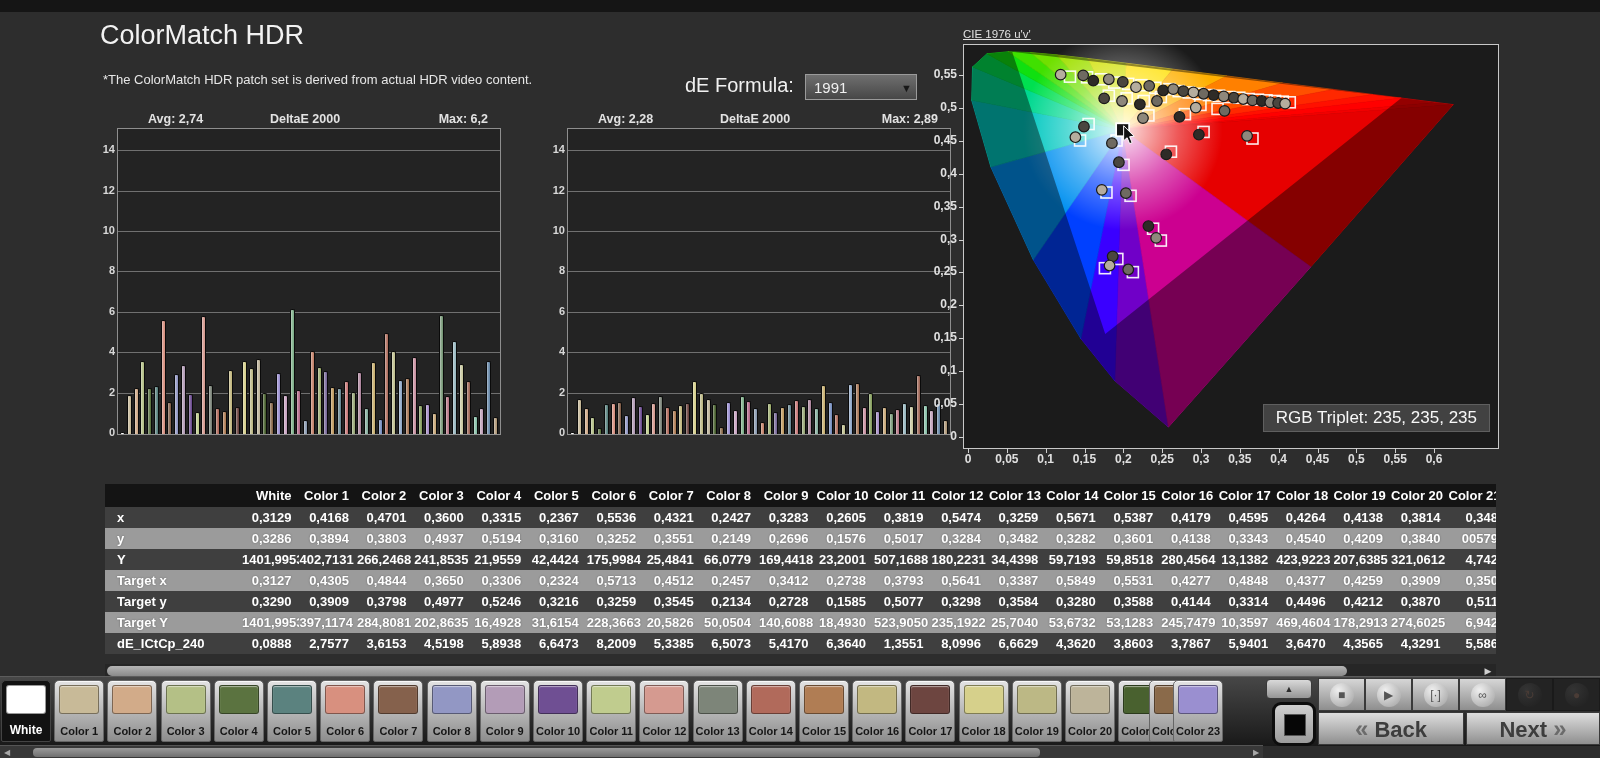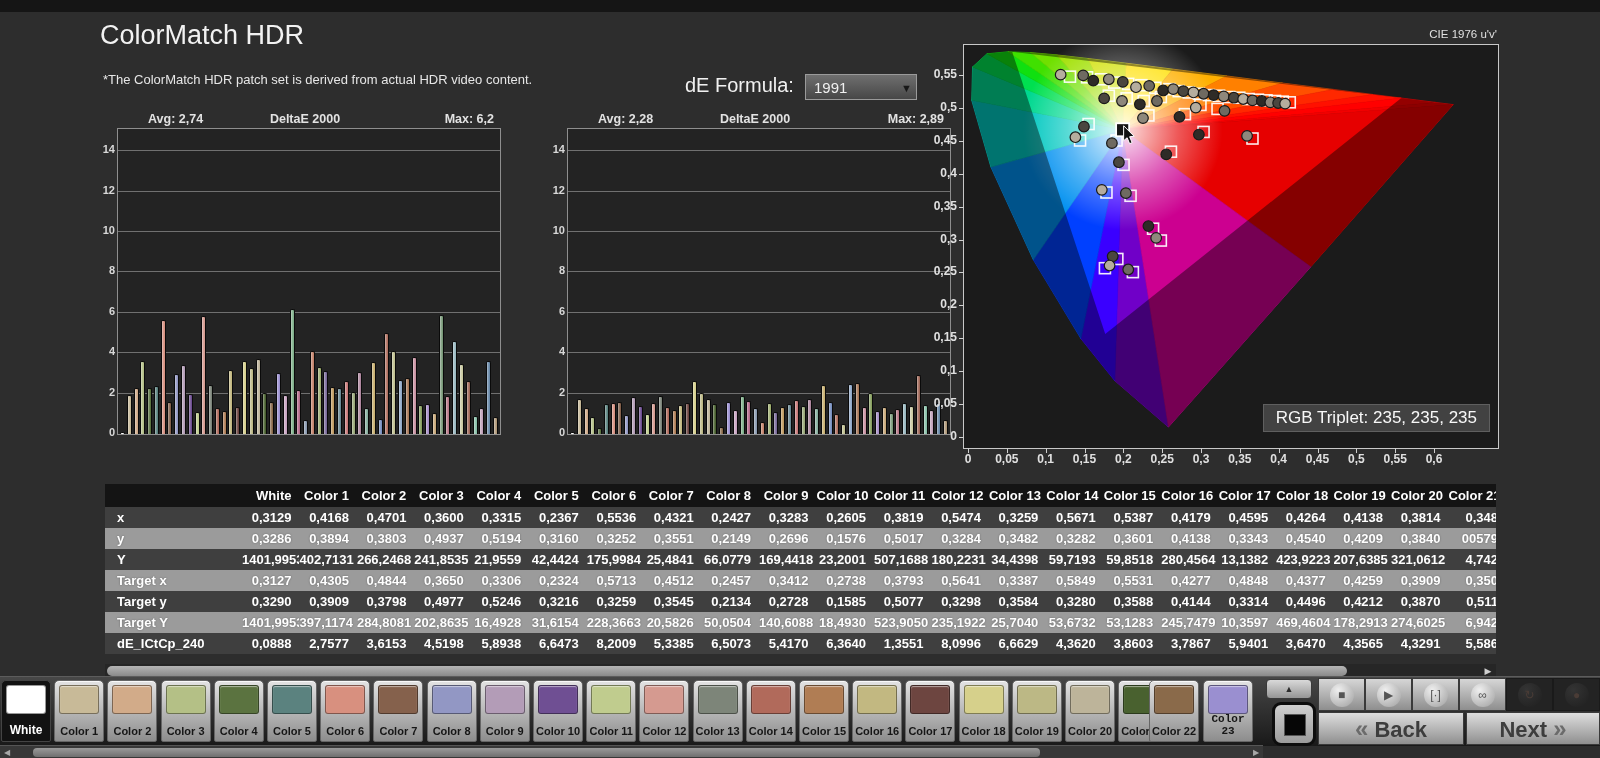--- a/index.html
+++ b/index.html
@@ -10,30 +10,30 @@
   #note{left:103px;top:72px;font-size:13px;color:#e6e6e6;}
   #deformula{left:685px;top:74px;height:28px;}
   #deformula .lbl{font-size:20px;color:#f0f0f0;}
   .dropdown{position:absolute;left:120px;top:0px;width:112px;height:26px;border:1px solid #9a9a9a;
     background:linear-gradient(#6f6f6f,#474747);color:#f0f0f0;font-size:15px;line-height:26px;
     padding-left:8px;box-sizing:border-box;}
   .dropdown .arrow{position:absolute;right:4px;top:0;font-size:11px;color:#181818;line-height:26px;}
   
   .chart{position:absolute;width:410px;height:352px;}
   .chart .hdr{position:absolute;top:0;font-size:12.5px;font-weight:bold;color:#e2e2e2;}
-  .chart .hdr.avg{left:48px;} .chart .hdr.de{left:0;width:410px;text-align:center;} .chart .hdr.max{right:16px;}
+  .chart .hdr.avg{left:48px;} .chart .hdr.de{left:0;width:410px;text-align:center;} .chart .hdr.max{right:22px;}
   .plot{position:absolute;left:17px;top:16px;width:382px;height:305px;background:#232323;border:1px solid #8e8e8e;}
   .gridline{position:absolute;left:0;width:100%;height:1px;background:#707070;}
   .ylab{position:absolute;width:15px;text-align:right;font-size:11px;font-weight:bold;color:#d8d8d8;}
   .bar{position:absolute;bottom:0;width:5px;border:1px solid #0a0a0a;border-bottom:none;border-radius:2px 2px 0 0;box-sizing:border-box;}
   .caption{position:absolute;top:326px;left:0;width:410px;text-align:center;font-size:18px;font-weight:bold;
     color:#f5f5f5;text-shadow:1px 1px 2px #000;}
   
   #cie{left:925px;top:28px;width:575px;height:452px;}
-  #cie-title{position:absolute;left:38px;top:0;width:534px;text-align:right;font-size:11.5px;color:#e0e0e0;}
+  #cie-title{position:absolute;left:38px;top:0;width:534px;text-align:left;font-size:11.5px;color:#e0e0e0;text-decoration:underline;}
   #cie-box{position:absolute;left:38px;top:16px;width:534px;height:403px;background:#1b1b1b;border:1px solid #c8c8c8;}
   .cie-ylab{position:absolute;width:32px;text-align:right;font-size:12px;font-weight:bold;color:#e0e0e0;}
   .cie-xlab{position:absolute;top:424px;width:40px;margin-left:-20px;text-align:center;font-size:12px;font-weight:bold;color:#e0e0e0;}
   .cie-ytick{position:absolute;width:5px;height:1px;background:#cfcfcf;left:34px;}
   .cie-xtick{position:absolute;width:1px;height:5px;background:#cfcfcf;top:420px;}
   #rgb-triplet{position:absolute;right:10px;top:376px;background:rgba(72,72,72,.88);color:#f8f8f8;
     font-size:17px;padding:3px 12px;border:1px solid #5f5f5f;}
   
   #mtable{left:105px;top:484px;width:1391px;height:176px;overflow:hidden;}
   #mtable table{border-collapse:collapse;table-layout:fixed;width:1401px;}
@@ -729,21 +729,21 @@
       <div class="plbl">Color 20</div>
     </div>
     <div class="ptab" style="left: 1118.2px;">
       <div class="sw" style="background: rgb(73, 97, 47);"></div>
       <div class="plbl">Color 21</div>
     </div>
     <div class="ptab" style="left: 1149px;">
       <div class="sw" style="background: rgb(138, 106, 74);"></div>
       <div class="plbl">Color 22</div>
     </div>
-    <div class="ptab" style="left: 1203px; font-family: Liberation Mono, monospace;">
+    <div class="ptab" style="left: 1173px;">
       <div class="sw" style="background: rgb(154, 143, 208);"></div>
       <div class="plbl">Color 23</div>
     </div>
   </div>
 
 <div id="tab-scroll" class="abs">
   <div class="lbtn">◀</div>
   <div class="thumb"></div>
   <div class="rbtn">▶</div>
 </div>

